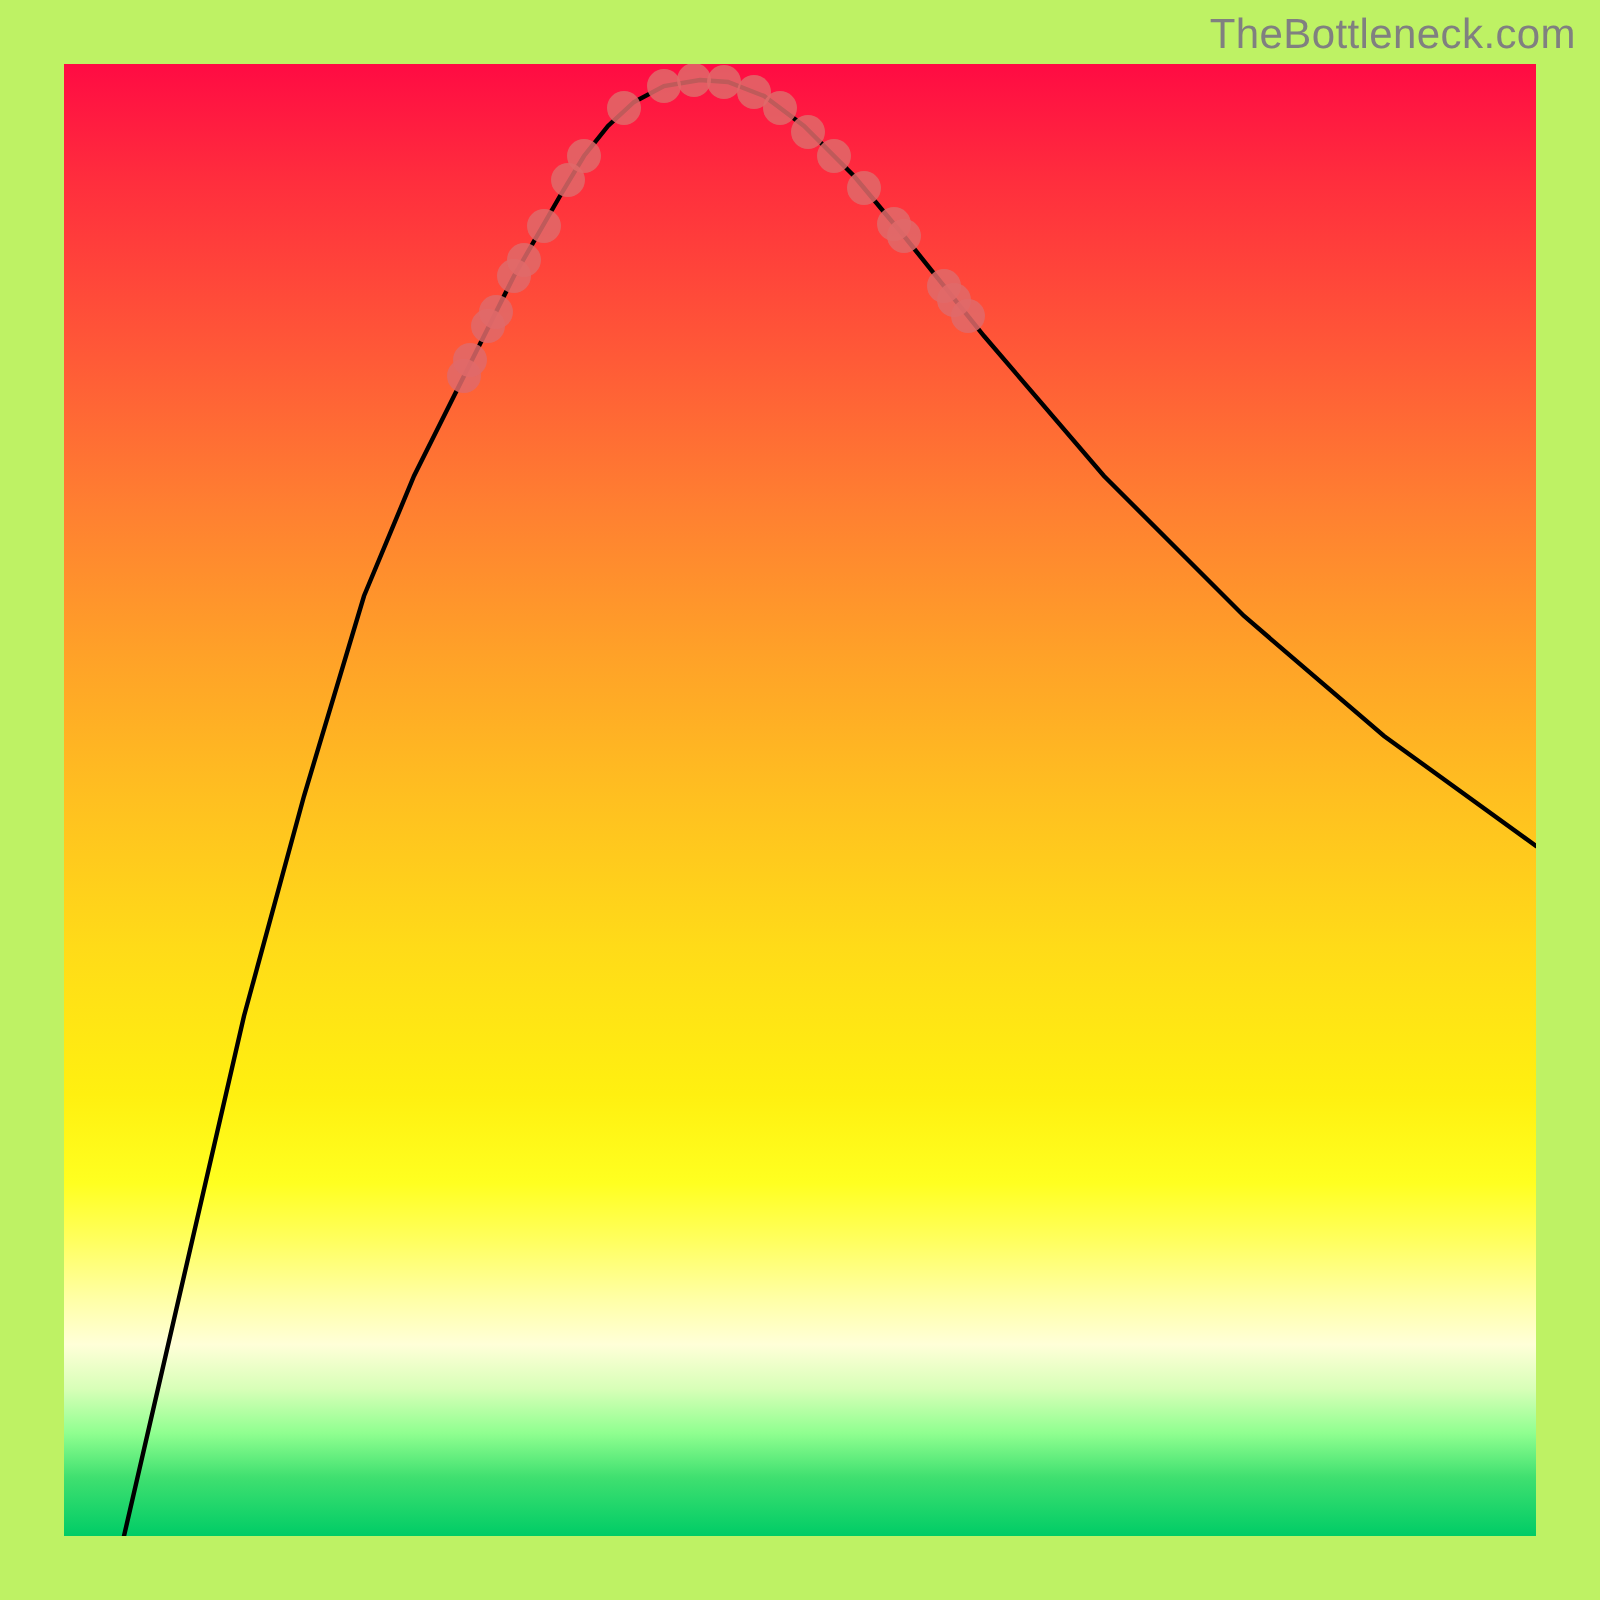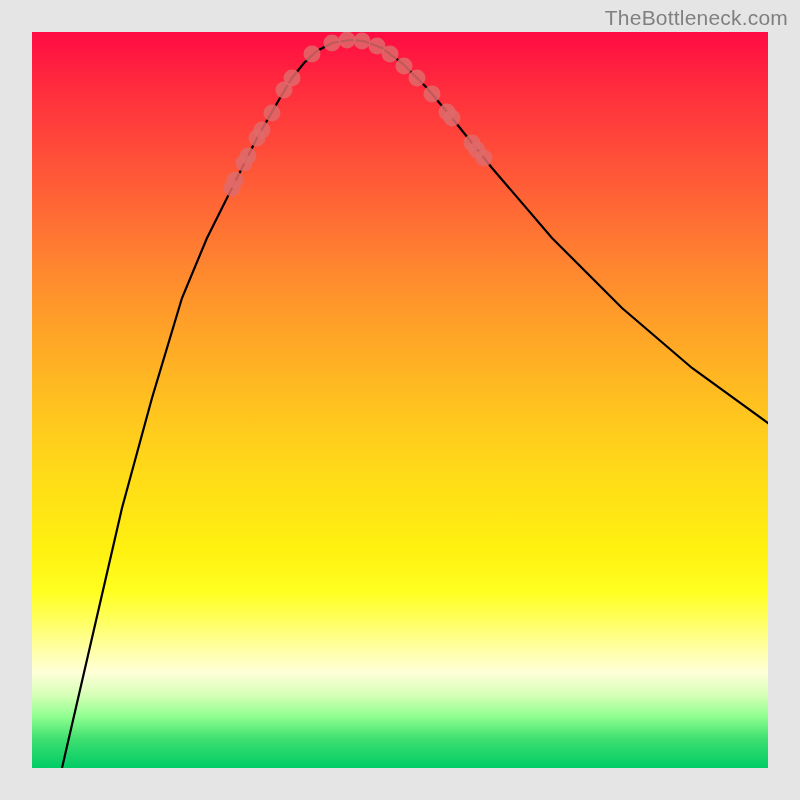--- a/index.html
+++ b/index.html
@@ -8,21 +8,21 @@
     width: 800px;
     height: 800px;
     background: #000;
     overflow: hidden;
     font-family: Arial, Helvetica, sans-serif;
   }
   .stage {
     position: relative;
     width: 800px;
     height: 800px;
-    background: #e5e5e5;
+    background: #bef264;
   }
   .watermark {
     position: absolute;
     top: 6px;
     right: 12px;
     color: #808080;
     font-size: 21px;
     font-weight: 400;
     letter-spacing: 0.2px;
     z-index: 10;

